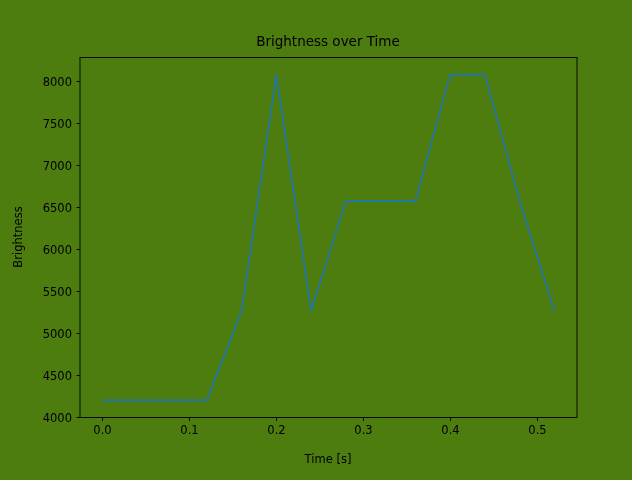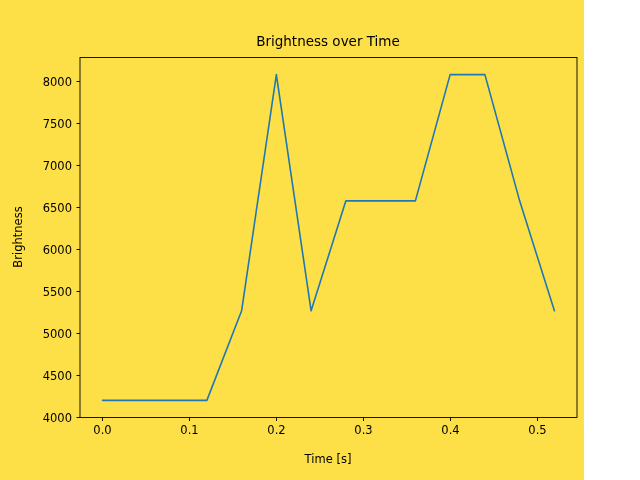--- a/index.html
+++ b/index.html
@@ -8,23 +8,23 @@
     background: #ffffff;
   }
   body {
     width: 640px;
     height: 480px;
     font-family: "DejaVu Sans", sans-serif;
     overflow: hidden;
   }
   #figure {
     position: relative;
-    width: 584px;
+    width: 632px;
     height: 480px;
-    background: #fde047;
+    background: #4d7c0f;
   }
   svg.plot {
     display: block;
     width: 640px;
     height: 480px;
   }
   .axes-frame {
     fill: none;
     stroke: #000000;
     stroke-width: 0.9;

